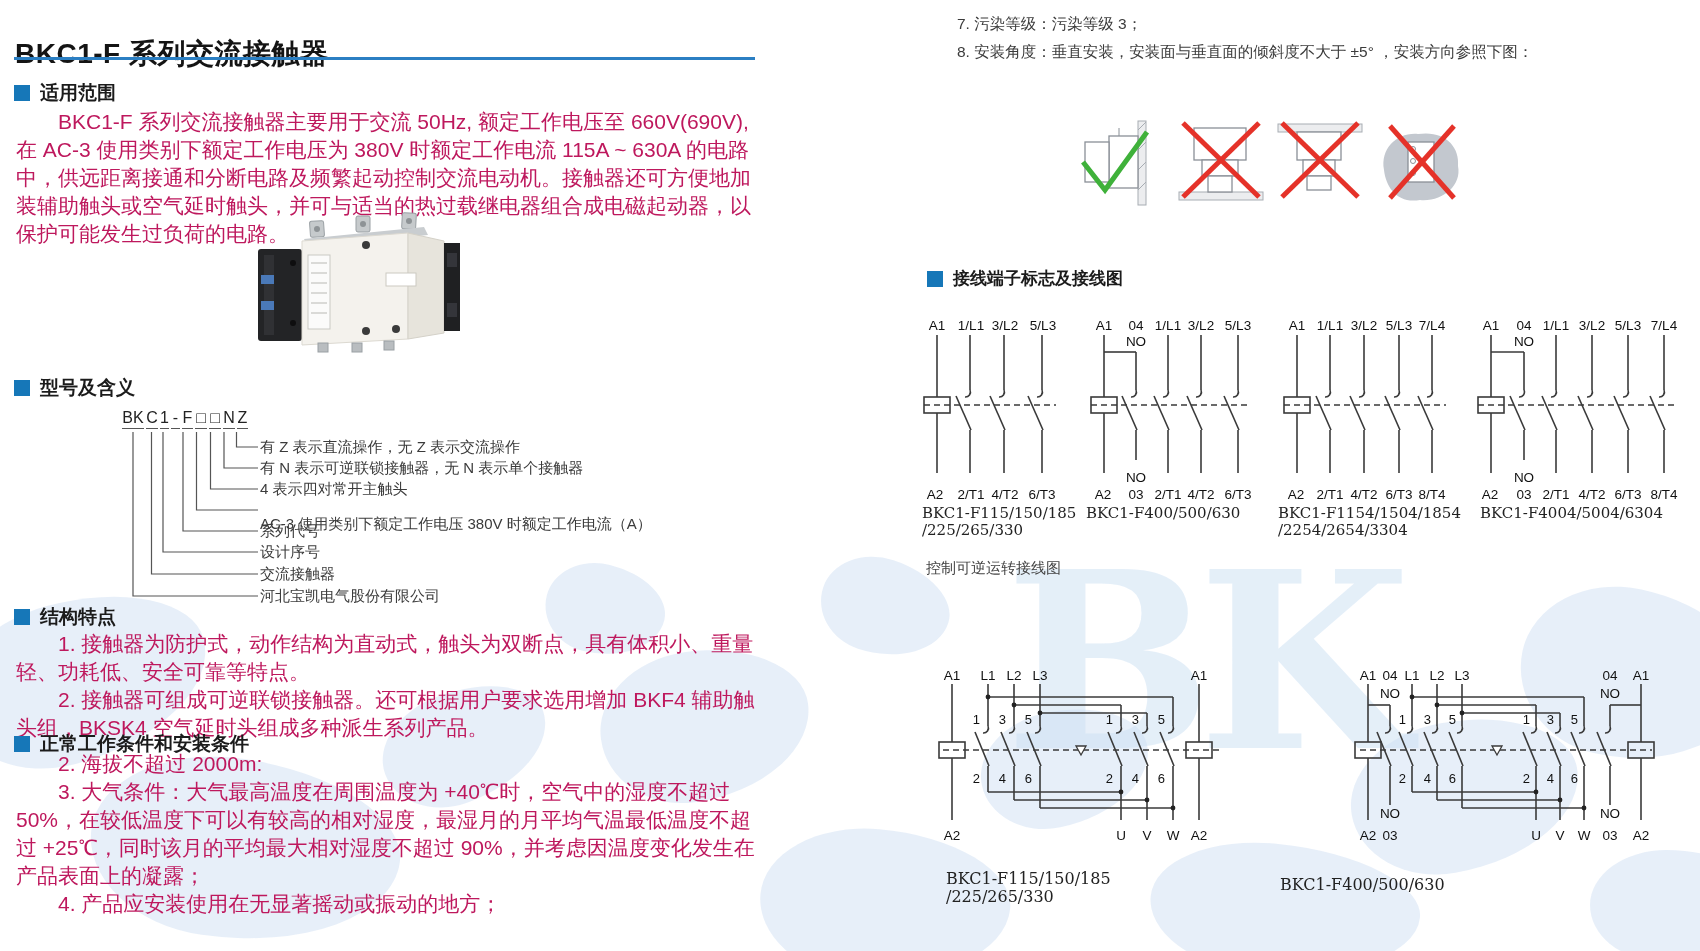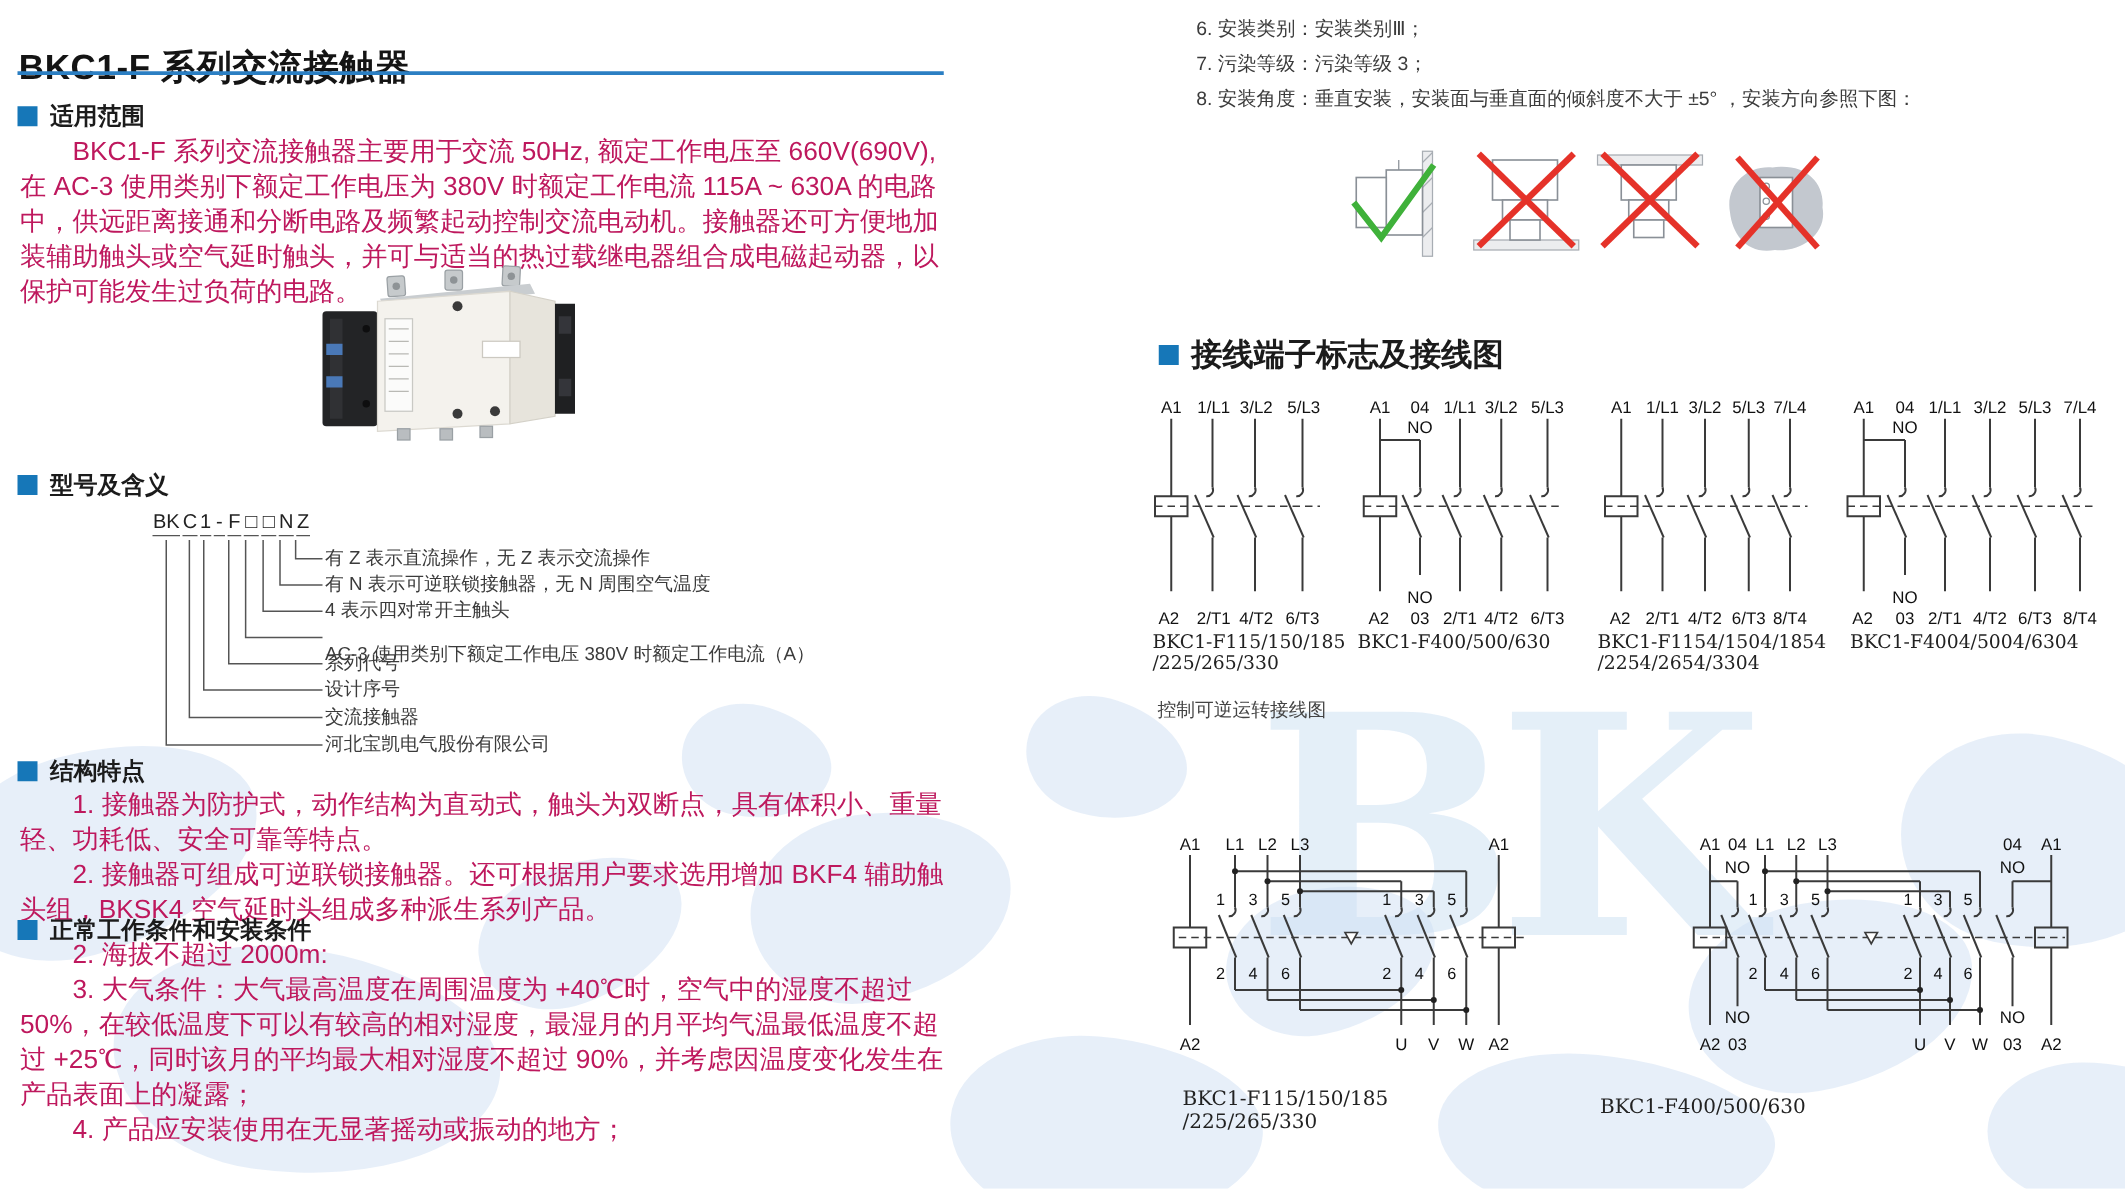--- a/index.html
+++ b/index.html
@@ -138,21 +138,21 @@
         <path d="M102 0V36H136"></path>
         <path d="M88.5 0V57H136"></path>
       <path d="M74.5 0V78H136"></path>
         <path d="M61 0V99H136"></path>
         <path d="M41 0V120H136"></path>
       <path d="M29.5 0V142H136"></path>
         <path d="M11 0V164H136"></path>
     </g>
   </svg>
   <div class="mlabel" style="top:438px">有 Z 表示直流操作，无 Z 表示交流操作</div>
-  <div class="mlabel" style="top:459px">有 N 表示可逆联锁接触器，无 N 周围空气温度</div>
+  <div class="mlabel" style="top:459px">有 N 表示可逆联锁接触器，无 N 表示单个接触器</div>
   <div class="mlabel" style="top:480px">4 表示四对常开主触头</div>
   <div class="mlabel" style="top:515px">AC-3 使用类别下额定工作电压 380V 时额定工作电流（A）</div>
   <div class="mlabel" style="top:522px">系列代号</div>
   <div class="mlabel" style="top:543px">设计序号</div>
   <div class="mlabel" style="top:565px">交流接触器</div>
   <div class="mlabel" style="top:587px">河北宝凯电气股份有限公司</div>
 
   <div class="sec-head" style="left:14px;top:604px">
     <span class="sq"></span>
     <span>结构特点</span>
@@ -166,21 +166,20 @@
     <span class="sq"></span>
     <span>正常工作条件和安装条件</span>
   </div>
   <div class="tblock" style="left:16px;top:750px">
     <p>2. 海拔不超过 2000m:</p>
     <p>3. 大气条件：大气最高温度在周围温度为 +40℃时，空气中的湿度不超过 50%，在较低温度下可以有较高的相对湿度，最湿月的月平均气温最低温度不超过 +25℃，同时该月的平均最大相对湿度不超过 90%，并考虑因温度变化发生在产品表面上的凝露；</p>
     <p>4. 产品应安装使用在无显著摇动或振动的地方；</p>
   </div>
 
   <div class="rlist" style="left:957px;top:10px">
-    <p>6. 安装类别：安装类别Ⅲ；</p>
     <p>7. 污染等级：污染等级 3；</p>
     <p>8. 安装角度：垂直安装，安装面与垂直面的倾斜度不大于 ±5° ，安装方向参照下图：</p>
   </div>
 
   <svg class="ic" style="left:1075px;top:120px" width="86" height="86" viewBox="0 0 86 86">
     <rect class="hatch" x="63" y="1" width="8" height="84"></rect>
     <line x1="63" y1="10" x2="71" y2="2" stroke="#a8adb3"></line>
       <line x1="63" y1="30" x2="71" y2="22" stroke="#a8adb3"></line>
     <line x1="63" y1="50" x2="71" y2="42" stroke="#a8adb3"></line>
       <line x1="63" y1="70" x2="71" y2="62" stroke="#a8adb3"></line>
@@ -208,21 +207,21 @@
   <svg class="ic" style="left:1378px;top:120px" width="86" height="86" viewBox="0 0 86 86">
     <path d="M6 50 C2 28 20 12 40 14 C66 10 82 26 80 46 C84 66 64 82 42 80 C20 84 8 68 6 50 Z" fill="#c3c8cf"></path>
     <rect class="ln" x="30" y="22" width="26" height="40"></rect>
     <circle cx="35" cy="29" r="2.5" fill="#fff" stroke="#8a9097"></circle>
     <circle cx="35" cy="41" r="2.5" fill="#fff" stroke="#8a9097"></circle>
     <circle cx="35" cy="53" r="2.5" fill="#fff" stroke="#8a9097"></circle>
     <line class="bad" x1="12" y1="6" x2="76" y2="78"></line>
     <line class="bad" x1="76" y1="6" x2="12" y2="78"></line>
   </svg>
 
-  <div class="sec-head" style="left:927px;top:267px;font-size:25px">
+  <div class="sec-head" style="left:927px;top:267px;font-size:17px">
     <span class="sq"></span>
     <span>接线端子标志及接线图</span>
   </div>
 
   <svg class="wd" style="left:920px;top:312px" width="140" height="196" viewBox="0 0 140 196">
     <g transform="translate(17 0)">
       <line y1="23" y2="85"></line>
         <rect x="-13" y="85" width="26" height="16"></rect>
         <line y1="101" y2="161"></line>
       </g>

